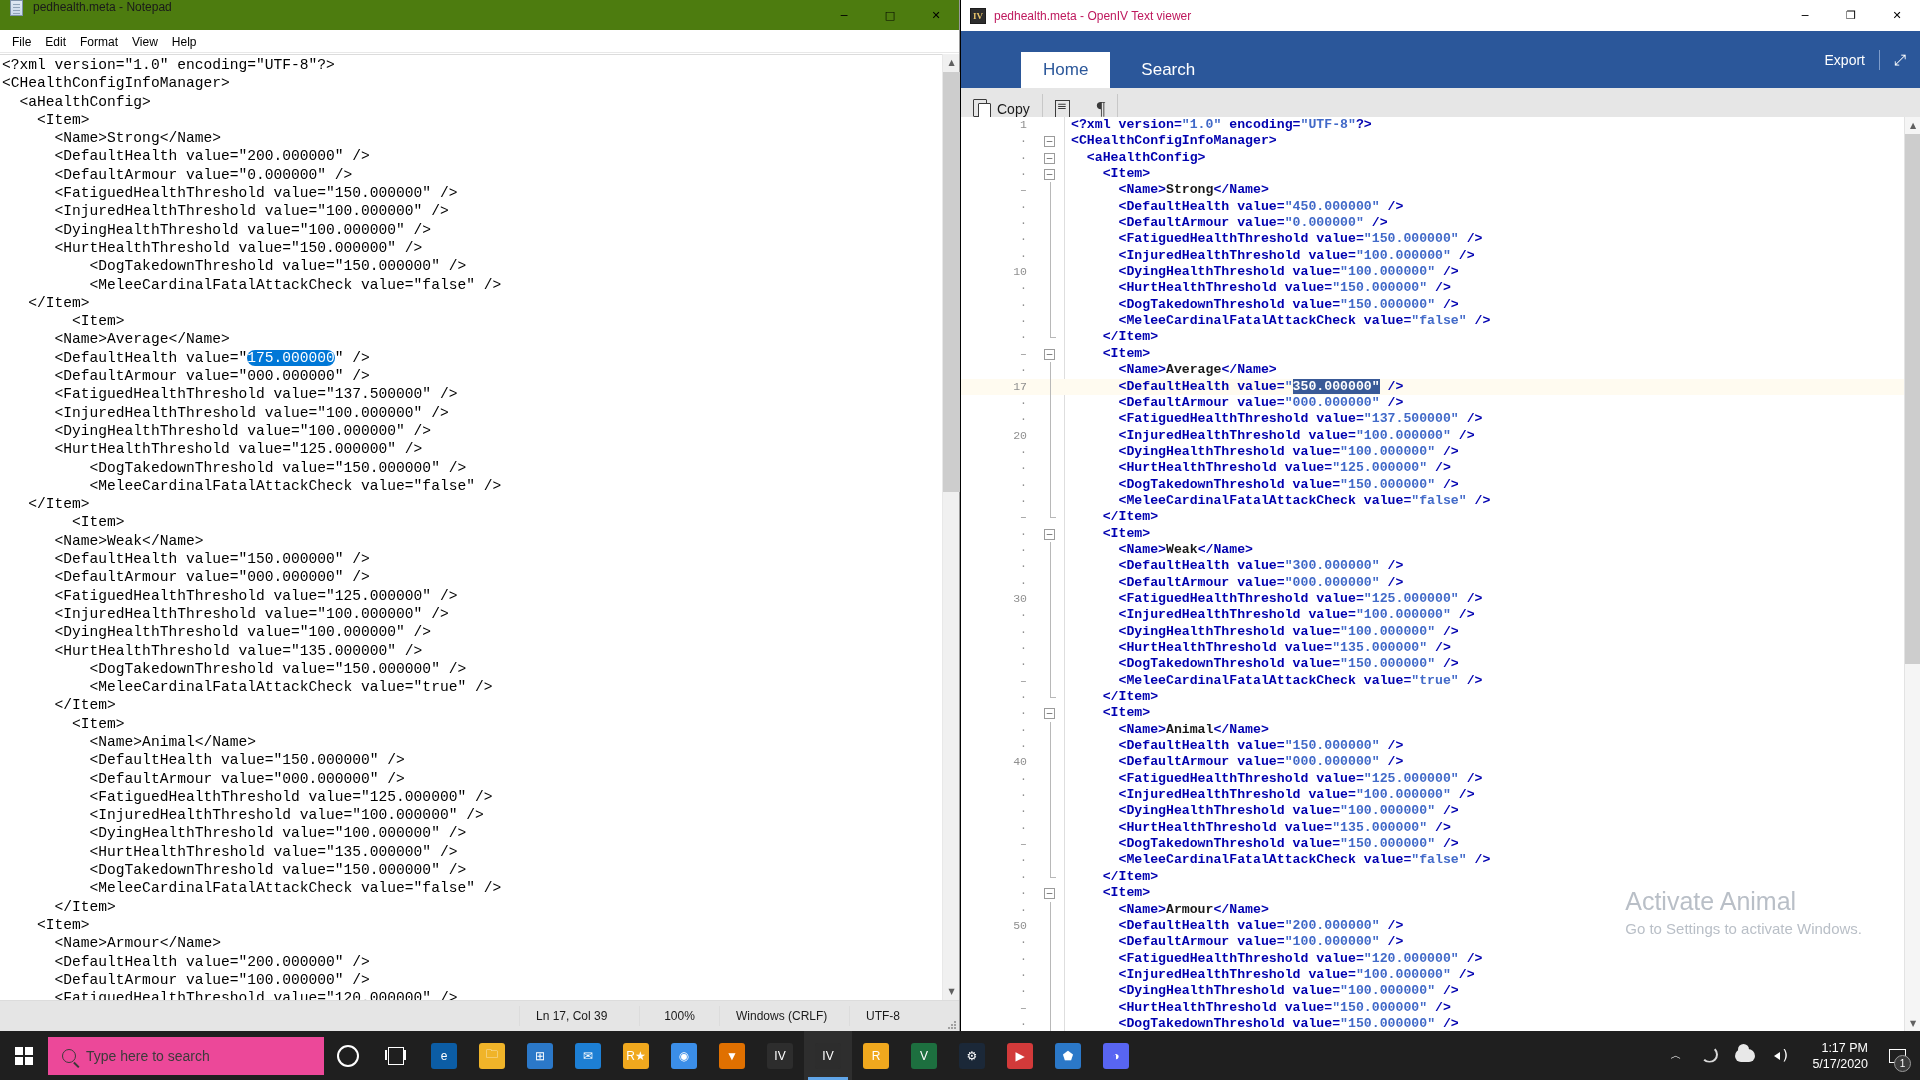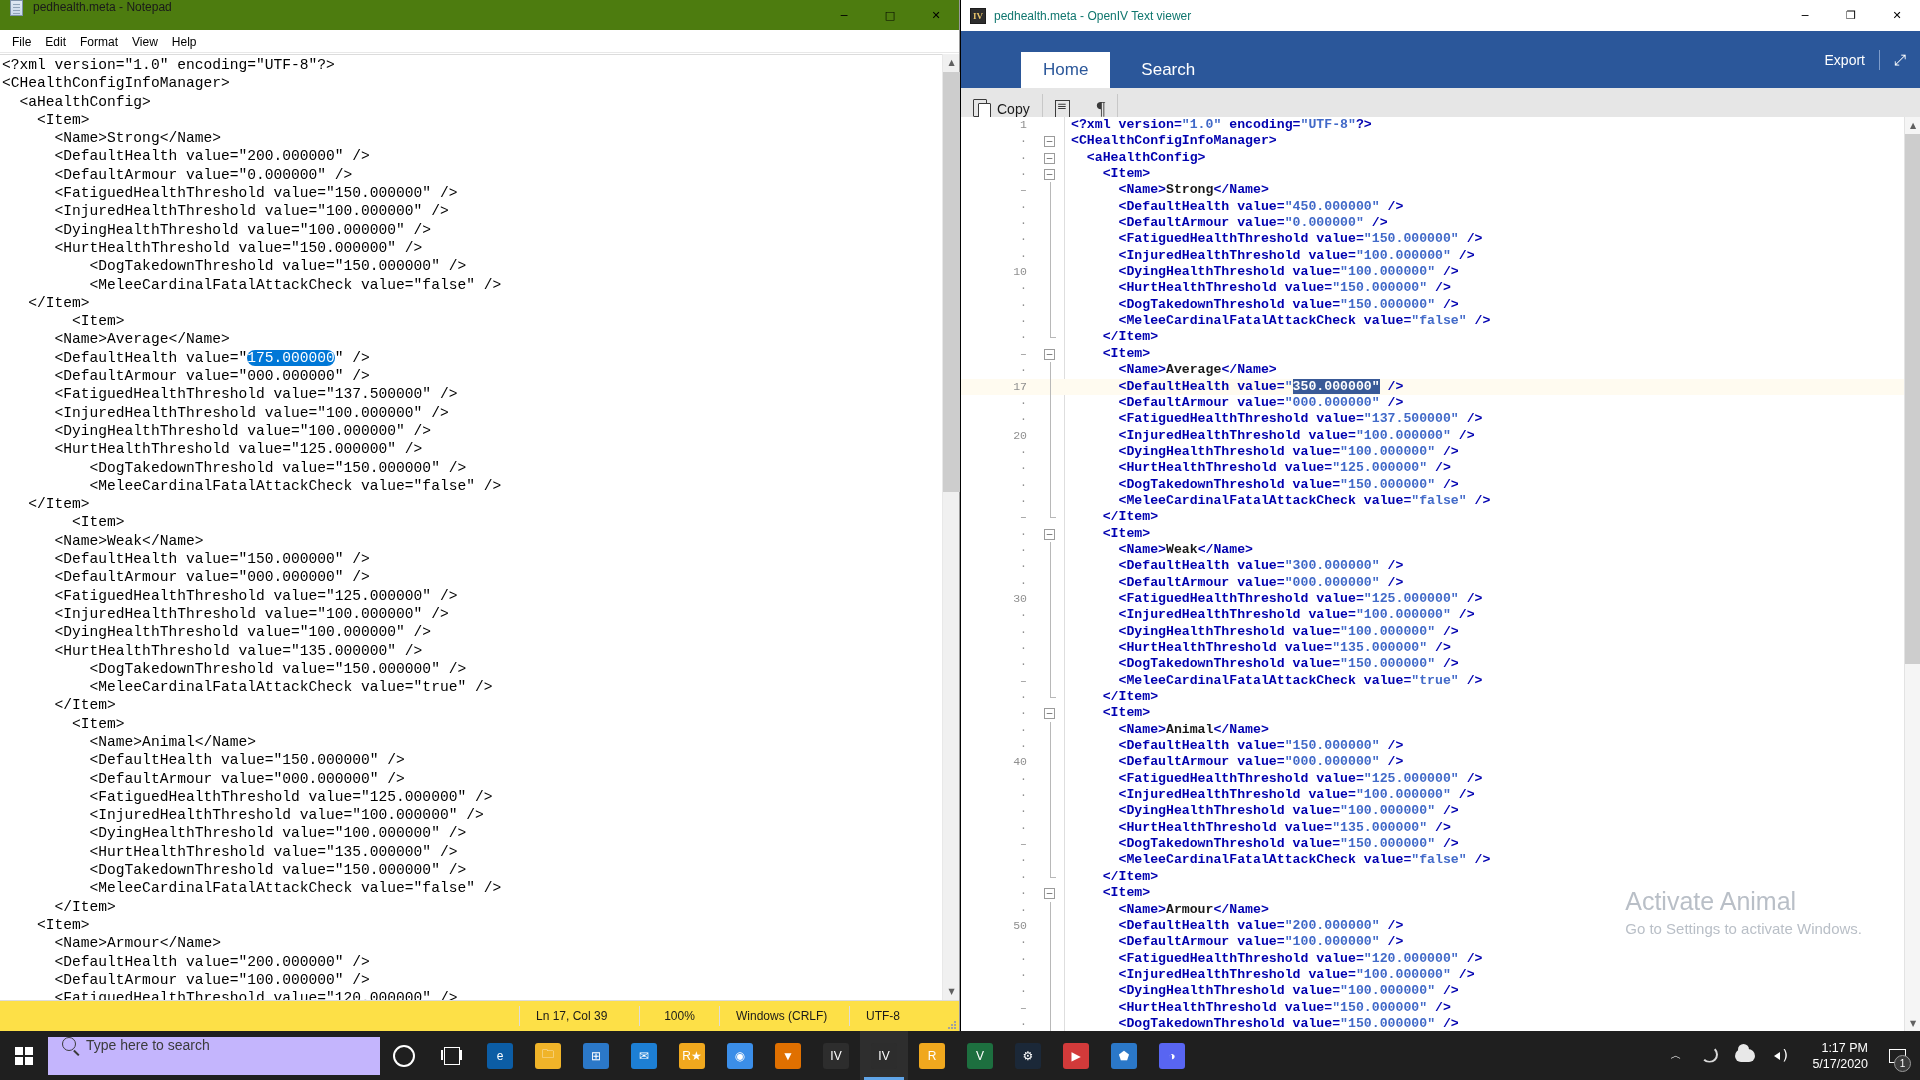--- a/index.html
+++ b/index.html
@@ -75,21 +75,21 @@
   }
   .np-scroll .arrow.up { top: 0; }
   .np-scroll .arrow.down { bottom: 0; }
   .np-scroll .thumb {
     position: absolute; left: 0; width: 17px; top: 18px; height: 420px;
     background: #cdcdcd;
   }
 
   .np-statusbar {
     position: absolute; left: 0; right: 0; bottom: 0; height: 31px;
-    background: #fde047; border-top: 1px solid #dcdcdc;
+    background: #e5e5e5; border-top: 1px solid #dcdcdc;
     display: flex; align-items: center; justify-content: flex-end;
     font-size: 12px; color: #1a1a1a;
   }
   .np-sb-cell {
     padding: 0 16px; height: 20px; display: flex; align-items: center;
     border-left: 1px solid #dcdcdc;
   }
   .np-sb-cell.ln { min-width: 120px; }
   .np-sb-cell.zoom { min-width: 80px; justify-content: center; }
   .np-sb-cell.eol { min-width: 130px; }
@@ -114,21 +114,21 @@
   .oiv-titlebar {
     height: 31px; background: #ffffff; display: flex; align-items: center;
   }
   .oiv-ticon {
     width: 16px; height: 16px; margin-left: 9px; margin-right: 8px;
     background: #2d2d2d; border: 1px solid #1c1c1c;
     display: flex; align-items: center; justify-content: center;
     font-size: 9px; color: #e8c46a; font-weight: bold;
     font-family: "Liberation Serif", serif;
   }
-  .oiv-title { font-size: 12px; color: #0f766e; }
+  .oiv-title { font-size: 12px; color: #be185d; }
   .oiv-winbtns { margin-left: auto; display: flex; }
   .oiv-winbtn {
     width: 46px; height: 31px; display: flex; align-items: center; justify-content: center;
     font-size: 11px; color: #000; font-family: "DejaVu Sans", sans-serif;
   }
 
   .oiv-ribbonbar {
     height: 57px; background: #2b579a; position: relative;
     display: flex; align-items: flex-end;
   }
@@ -264,22 +264,22 @@
   }
   .tb-start {
     width: 48px; height: 49px; display: flex; align-items: center; justify-content: center;
   }
   .tb-winlogo {
     width: 18px; height: 18px;
     display: grid; grid-template-columns: 8px 8px; grid-template-rows: 8px 8px; gap: 2px;
   }
   .tb-winlogo i { background: #ffffff; display: block; }
   .tb-search {
-    width: 332px; height: 38px; background: #c4b5fd;
-    display: flex; align-items: flex-start; gap: 10px; padding-left: 14px;
+    width: 276px; height: 38px; background: #ec4899;
+    display: flex; align-items: center; gap: 10px; padding-left: 14px;
   }
   .tb-search .mag {
     width: 14px; height: 14px; border: 1.6px solid #3a3a3a; border-radius: 50%;
     position: relative;
   }
   .tb-search .mag::after {
     content: ""; position: absolute; right: -5px; bottom: -4px;
     width: 7px; height: 1.6px; background: #3a3a3a; transform: rotate(45deg);
   }
   .tb-search span { font-size: 14px; color: #3b3b3b; }

